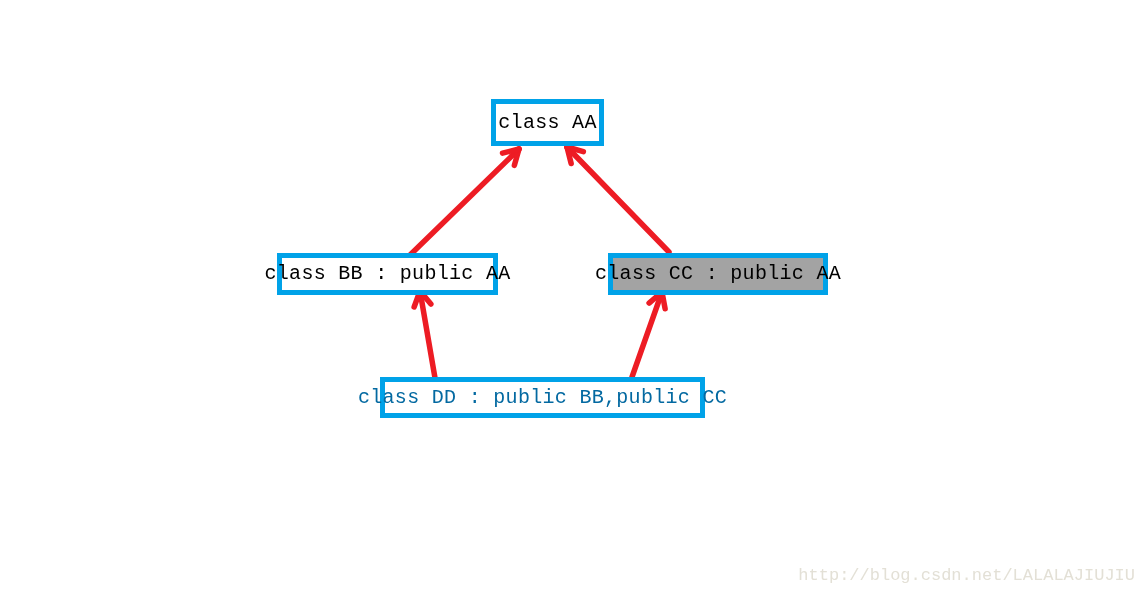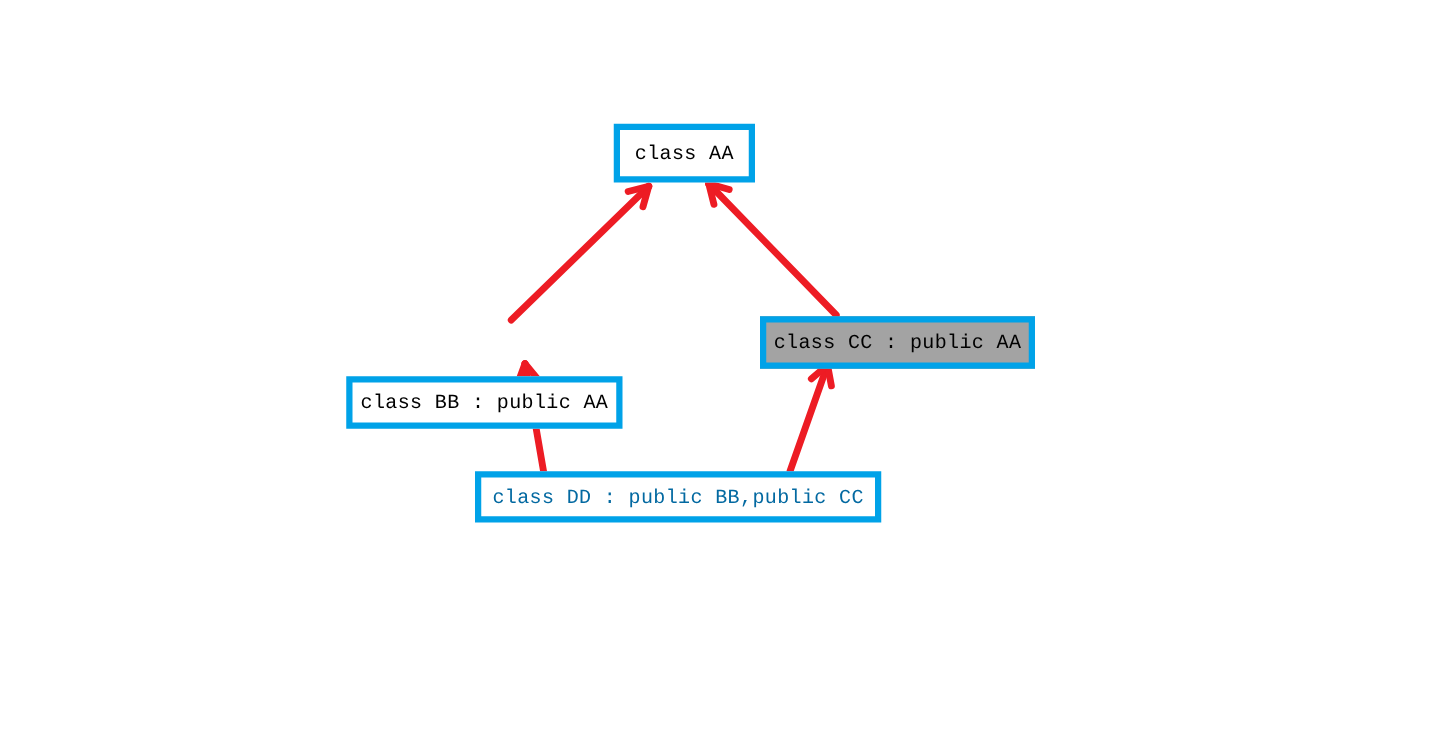--- a/index.html
+++ b/index.html
@@ -23,21 +23,21 @@
     }
     .node {
       position: absolute;
       box-sizing: border-box;
       display: flex;
       align-items: center;
       justify-content: center;
       background: #ffffff;
       border-style: solid;
       border-width: 5px;
-      font-size: 16px;
+      font-size: 20px;
       line-height: 1;
       white-space: nowrap;
       letter-spacing: 0.3px;
     }
     .watermark {
       position: absolute;
       right: 8px;
       top: 566px;
       font-size: 17px;
       white-space: nowrap;
@@ -65,17 +65,18 @@
         <line x1="420" y1="291" x2="414.1250320177362" y2="306.95257819938126" stroke="#ED1C24" stroke-width="5.5" stroke-linecap="round"></line>
       </g>
       <g>
         <line x1="632" y1="377" x2="662" y2="292" stroke="#ED1C24" stroke-width="5.5" stroke-linecap="round"></line>
         <line x1="662" y1="292" x2="665.1154963290189" y2="308.71208193564973" stroke="#ED1C24" stroke-width="5.5" stroke-linecap="round"></line>
         <line x1="662" y1="292" x2="649.0846606581098" y2="303.0541399341524" stroke="#ED1C24" stroke-width="5.5" stroke-linecap="round"></line>
       </g>
     </svg>
   <div id="nodes-layer">
       <div class="node" style="left: 491px; top: 99px; width: 113px; height: 47px; border-color: rgb(0, 162, 232); background: rgb(255, 255, 255); color: rgb(0, 0, 0);">class AA</div>
-      <div class="node" style="left: 277px; top: 253px; width: 221px; height: 42px; border-color: rgb(0, 162, 232); background: rgb(255, 255, 255); color: rgb(0, 0, 0); margin-top: 48px;">class BB : public AA</div>
+      <div class="node" style="left: 277px; top: 253px; width: 221px; height: 42px; border-color: rgb(0, 162, 232); background: rgb(255, 255, 255); color: rgb(0, 0, 0);">class BB : public AA</div>
       <div class="node" style="left: 608px; top: 253px; width: 220px; height: 42px; border-color: rgb(0, 162, 232); background: #a3a3a3; color: rgb(0, 0, 0);">class CC : public AA</div>
       <div class="node" style="left: 380px; top: 377px; width: 325px; height: 41px; border-color: rgb(0, 162, 232); background: rgb(255, 255, 255); color: #0369a1;">class DD : public BB,public CC</div>
     </div>
+  <div class="watermark" style="color: rgb(227, 224, 214);">http://blog.csdn.net/LALALAJIUJIU</div>
 </div>
 
 </body></html>

